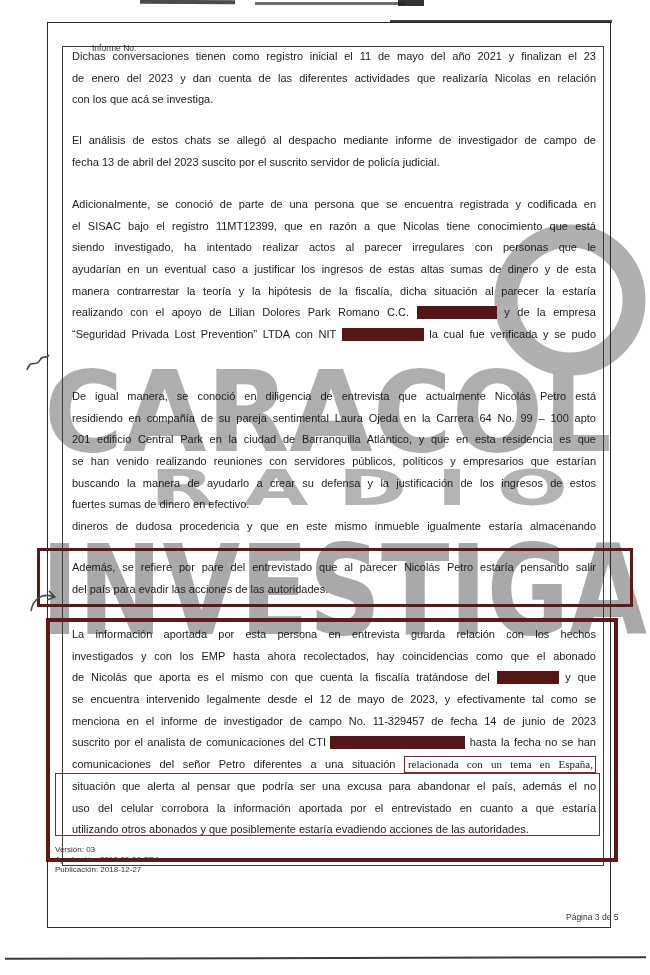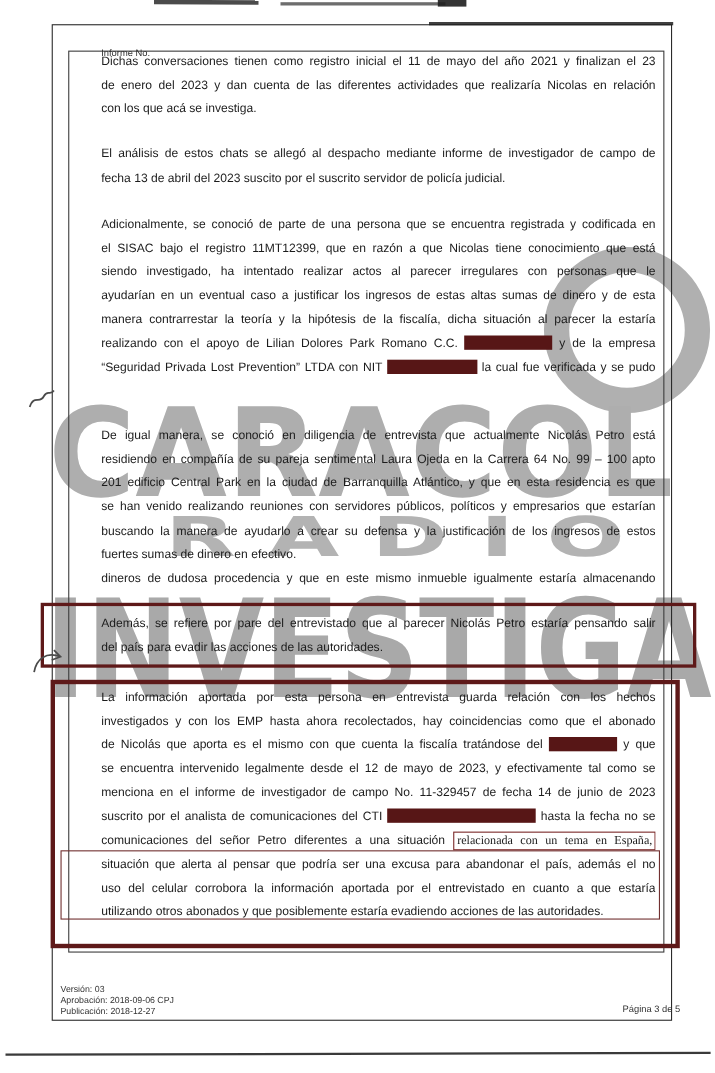--- a/index.html
+++ b/index.html
@@ -20,40 +20,40 @@
   .informe-label{
     position:absolute;left:56px;top:43px;font-size:8.5px;color:#2f2f2f;z-index:3;margin-left:36px;
   }
   
   .para{
     position:absolute;left:72px;width:524px;z-index:3;
     font-size:11px;color:#1c1c1c;
   }
   .line{
     height:21.7px;line-height:21.7px;overflow:hidden;
-    text-align:justify;text-align-last:justify;margin-left:20px;
+    text-align:justify;text-align-last:justify;
   }
   .line.last{text-align-last:left;}
   .redaction{
     display:inline-block;height:13px;background:#571616;
     vertical-align:middle;position:relative;top:-1px;
   }
   .boxed{
     border:1.5px solid #7b2828;padding:1px 2px 2px 3px;font-family:Liberation Serif, serif;
   }
   
   .hl-box{position:absolute;box-sizing:border-box;background:transparent;}
   #hl-box-1{left:37px;top:548px;width:596px;height:59px;border:3px solid #5e1919;z-index:2;}
   #hl-box-2{left:46px;top:618px;width:572px;height:244px;border:4px solid #5e1919;z-index:2;}
   #hl-box-3{left:55px;top:773px;width:545px;height:63px;border:1.6px solid #713030;z-index:3;}
   
   .watermark{position:absolute;left:0;top:0;z-index:1;pointer-events:none;}
   
   .footer-left{
-    position:absolute;left:55px;top:895px;z-index:3;
+    position:absolute;left:55px;top:845px;z-index:3;
     font-size:8px;line-height:10px;color:#333;
   }
   .footer-right{
     position:absolute;left:527px;top:912px;z-index:3;
     font-size:8.5px;color:#333;margin-left:39px;
   }
   .bottom-rule{
     position:absolute;left:5px;top:957px;width:641px;height:0;
     border-top:2px solid #3a3a3a;transform:rotate(-0.15deg);z-index:2;
   }

